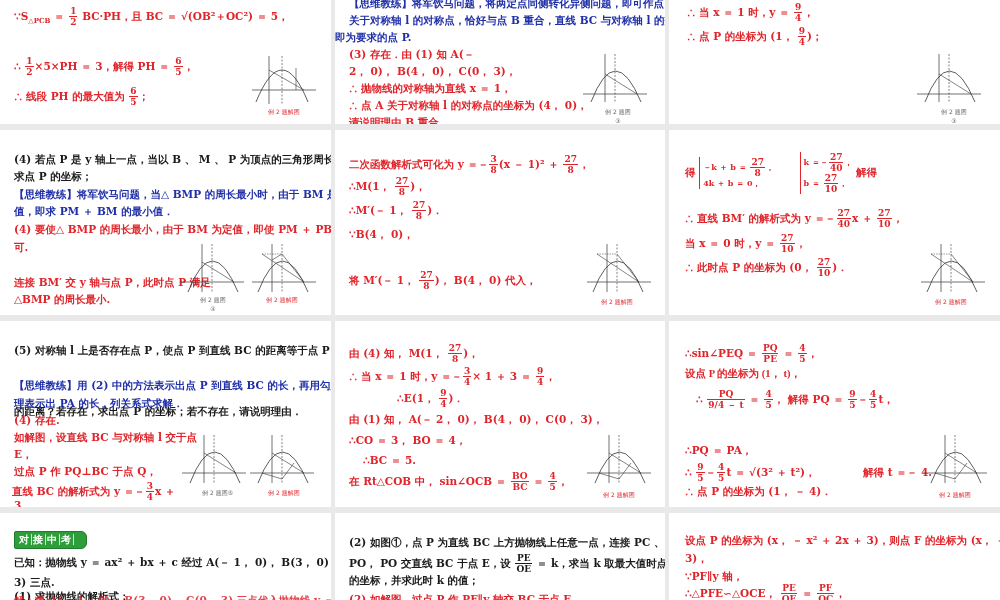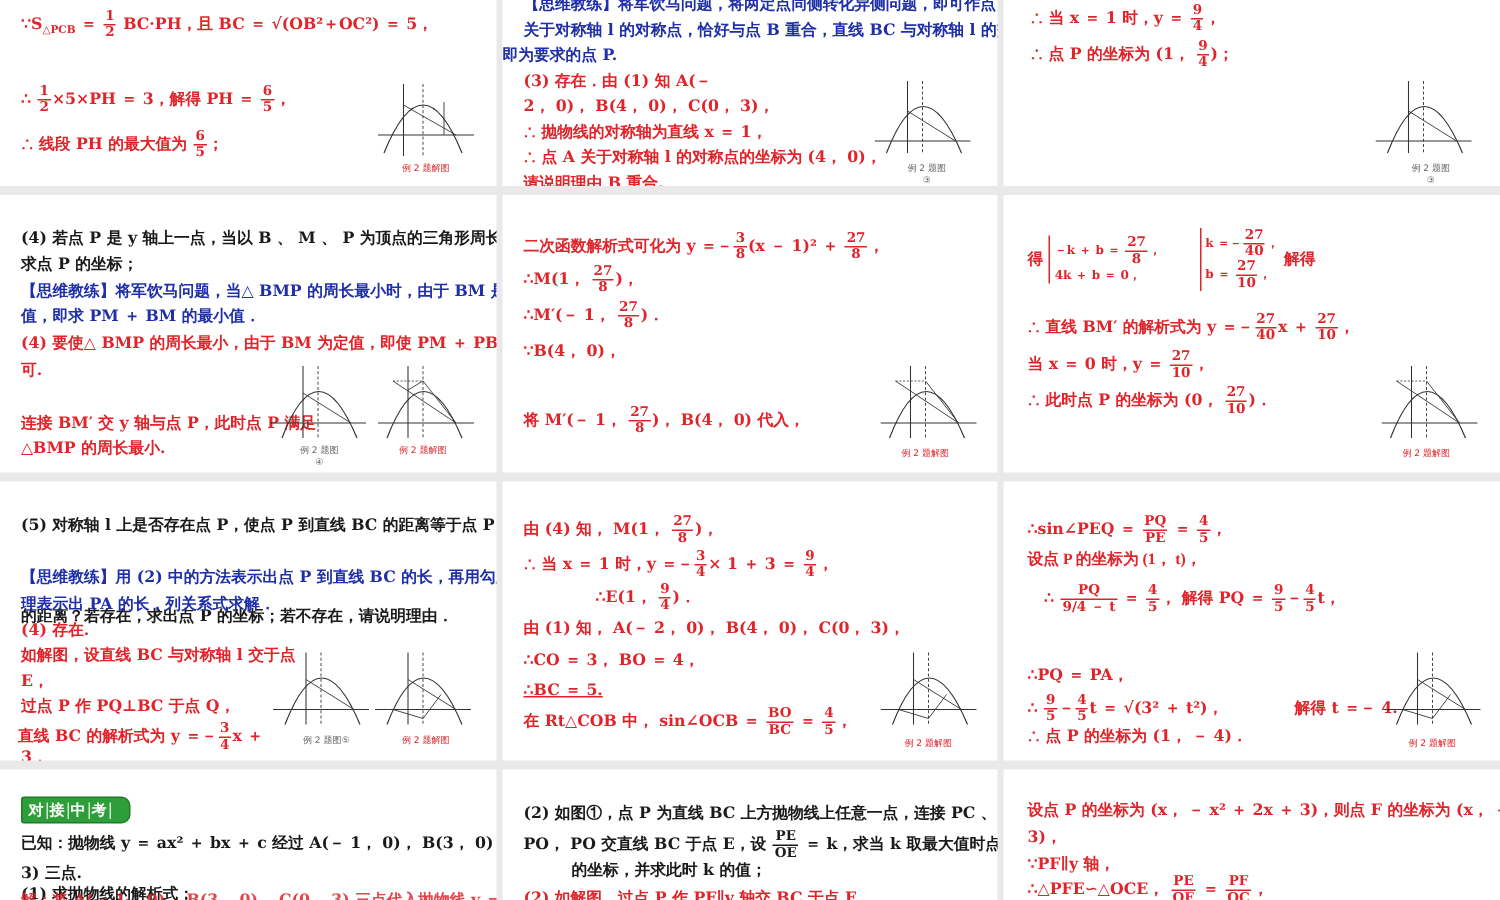--- a/index.html
+++ b/index.html
@@ -164,21 +164,21 @@
   </svg>
   <div class="caption cap-red" style="left:268px;top:168px;">例 2 题解图</div>
 </div>
 
 <div class="slide" style="left:335px;top:321px;width:330px;height:186px;">
   <div class="line red" style="left:14px;top:22px;">由 (4) 知， M(1， <span class="frac"><span class="n">27</span><span class="d">8</span></span>)，</div>
   <div class="line red" style="left:14px;top:45px;">∴ 当 x ＝ 1 时，y ＝－<span class="frac"><span class="n">3</span><span class="d">4</span></span>× 1 ＋ 3 ＝ <span class="frac"><span class="n">9</span><span class="d">4</span></span>，</div>
   <div class="line red" style="left:14px;top:67px;margin-left:48px;">∴E(1， <span class="frac"><span class="n">9</span><span class="d">4</span></span>)．</div>
   <div class="line red" style="left:14px;top:91px;">由 (1) 知， A(－ 2， 0)， B(4， 0)， C(0， 3)，</div>
   <div class="line red" style="left:14px;top:112px;">∴CO ＝ 3， BO ＝ 4，</div>
-  <div class="line red" style="left:14px;top:132px;text-decoration:underline;">∴BC ＝ 5.</div>
+  <div class="line red" style="left:28px;top:132px;">∴BC ＝ 5.</div>
   <div class="line red" style="left:14px;top:150px;">在 Rt△COB 中， sin∠OCB ＝ <span class="frac"><span class="n">BO</span><span class="d">BC</span></span> ＝ <span class="frac"><span class="n">4</span><span class="d">5</span></span>，</div>
   <svg class="fig" style="left:252px;top:112px;" width="66" height="52" viewBox="0 0 66 52">
     <line x1="0" y1="40" x2="64" y2="40" stroke="#333" stroke-width="0.7"></line>
     <line x1="22" y1="50" x2="22" y2="2" stroke="#333" stroke-width="0.7"></line>
     <line x1="32" y1="2" x2="32" y2="50" stroke="#333" stroke-width="0.6" stroke-dasharray="2,1.5"></line>
     <path d="M8,50 Q32,-12 58,50" fill="none" stroke="#333" stroke-width="0.8"></path>
     <line x1="22" y1="20" x2="54" y2="40" stroke="#333" stroke-width="0.6"></line>
     <line x1="12" y1="40" x2="32" y2="46" stroke="#333" stroke-width="0.6"></line>
     <line x1="32" y1="46" x2="44" y2="30" stroke="#333" stroke-width="0.6"></line>
   </svg>
@@ -208,21 +208,21 @@
   <div class="badge" style="left:14px;top:18px;"><span>对</span><span>接</span><span>中</span><span>考</span>&nbsp;&nbsp;</div>
   <div class="line black" style="left:14px;top:42px;">已知：抛物线 y ＝ ax² ＋ bx ＋ c 经过 A(－ 1， 0)， B(3， 0)， C(0，</div>
   <div class="line black" style="left:14px;top:62px;text-align:right;">3) 三点.</div>
   <div class="line black" style="left:14px;top:76px;">(1) 求抛物线的解析式；</div>
   <div class="line red" style="left:14px;top:80px;opacity:0.85;">解：将 A(－ 1， 0)， B(3， 0)， C(0， 3) 三点代入抛物线 y ＝</div>
 </div>
 
 <div class="slide" style="left:335px;top:513px;width:330px;height:87px;">
   <div class="line black" style="left:14px;top:22px;">(2) 如图①，点 P 为直线 BC 上方抛物线上任意一点，连接 PC 、 PB 、</div>
   <div class="line black" style="left:14px;top:40px;">PO， PO 交直线 BC 于点 E，设 <span class="frac"><span class="n">PE</span><span class="d">OE</span></span> ＝ k，求当 k 取最大值时点 P</div>
-  <div class="line black" style="left:14px;top:60px;margin-left:32px;">的坐标，并求此时 k 的值；</div>
+  <div class="line black" style="left:14px;top:60px;">的坐标，并求此时 k 的值；</div>
   <div class="line red" style="left:14px;top:79px;">(2) 如解图，过点 P 作 PF∥y 轴交 BC 于点 F，</div>
 </div>
 
 <div class="slide" style="left:669px;top:513px;width:331px;height:87px;">
   <div class="line red" style="left:16px;top:20px;">设点 P 的坐标为 (x， － x² ＋ 2x ＋ 3)，则点 F 的坐标为 (x， － x ＋</div>
   <div class="line red" style="left:16px;top:38px;">3)，</div>
   <div class="line red" style="left:16px;top:56px;">∵PF∥y 轴，</div>
   <div class="line red" style="left:16px;top:70px;">∴△PFE∽△OCE， <span class="frac"><span class="n">PE</span><span class="d">OE</span></span> ＝ <span class="frac"><span class="n">PF</span><span class="d">OC</span></span>，</div>
 </div>
 

